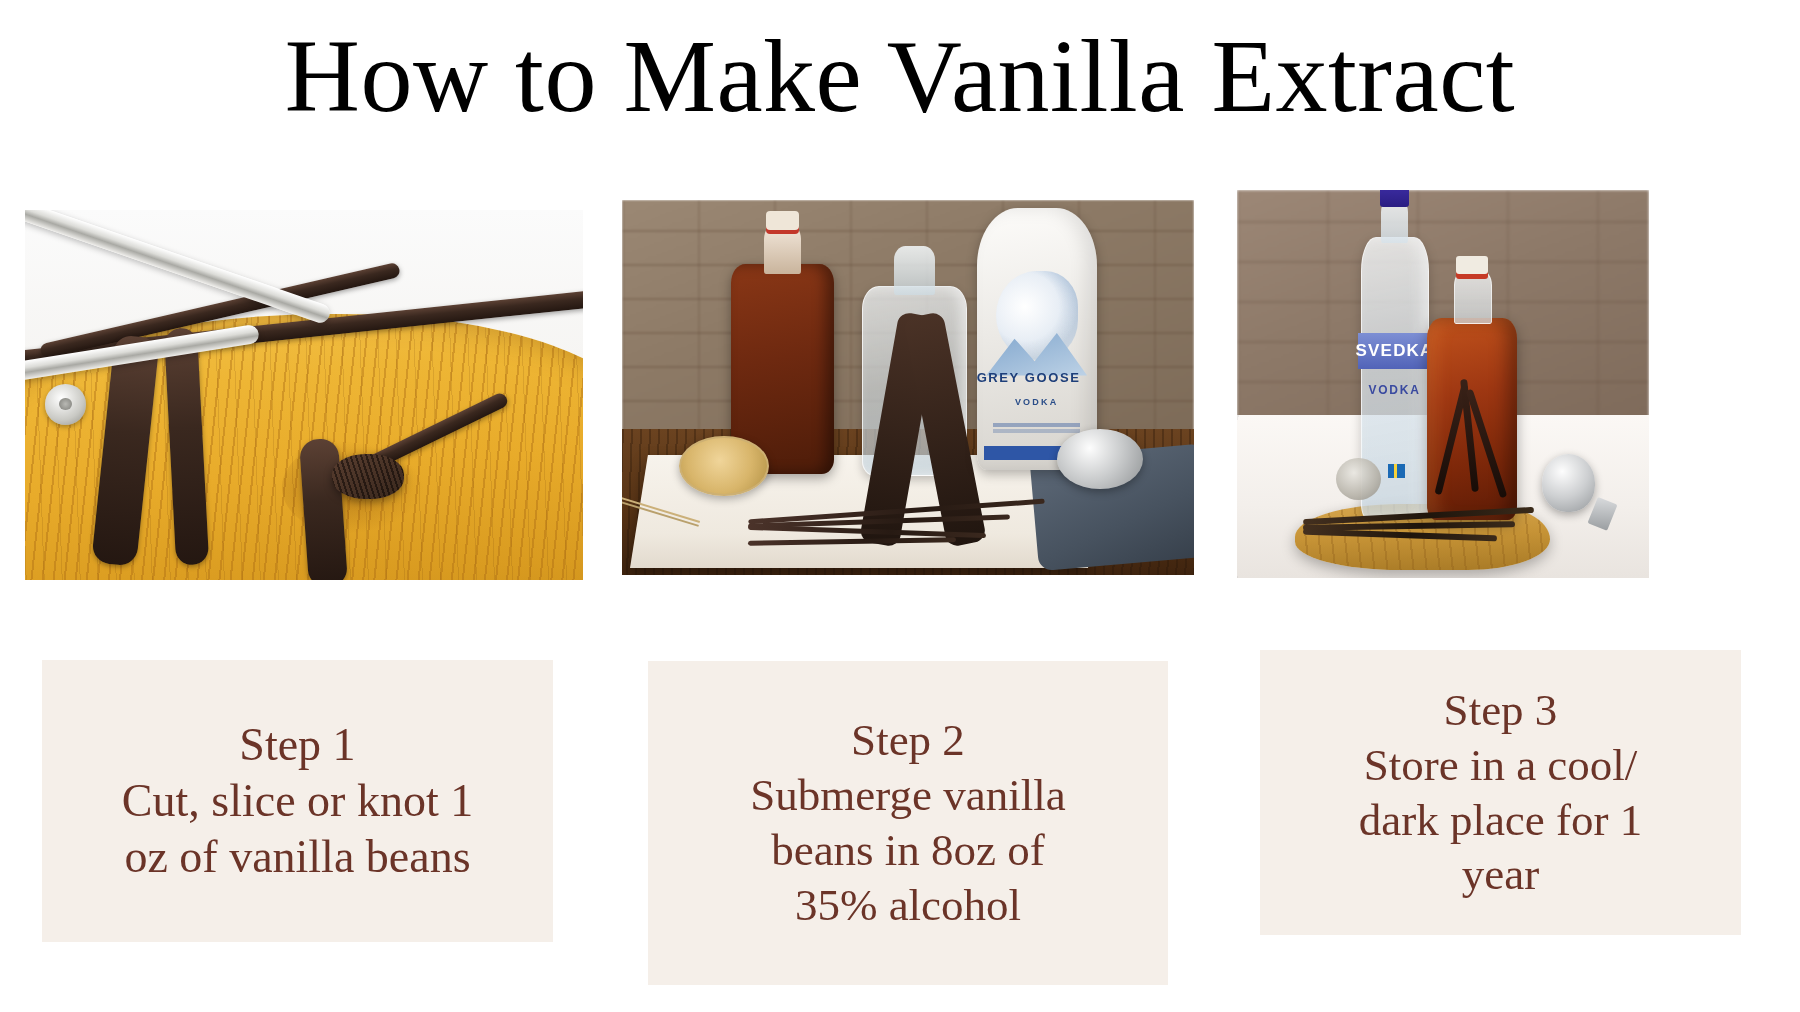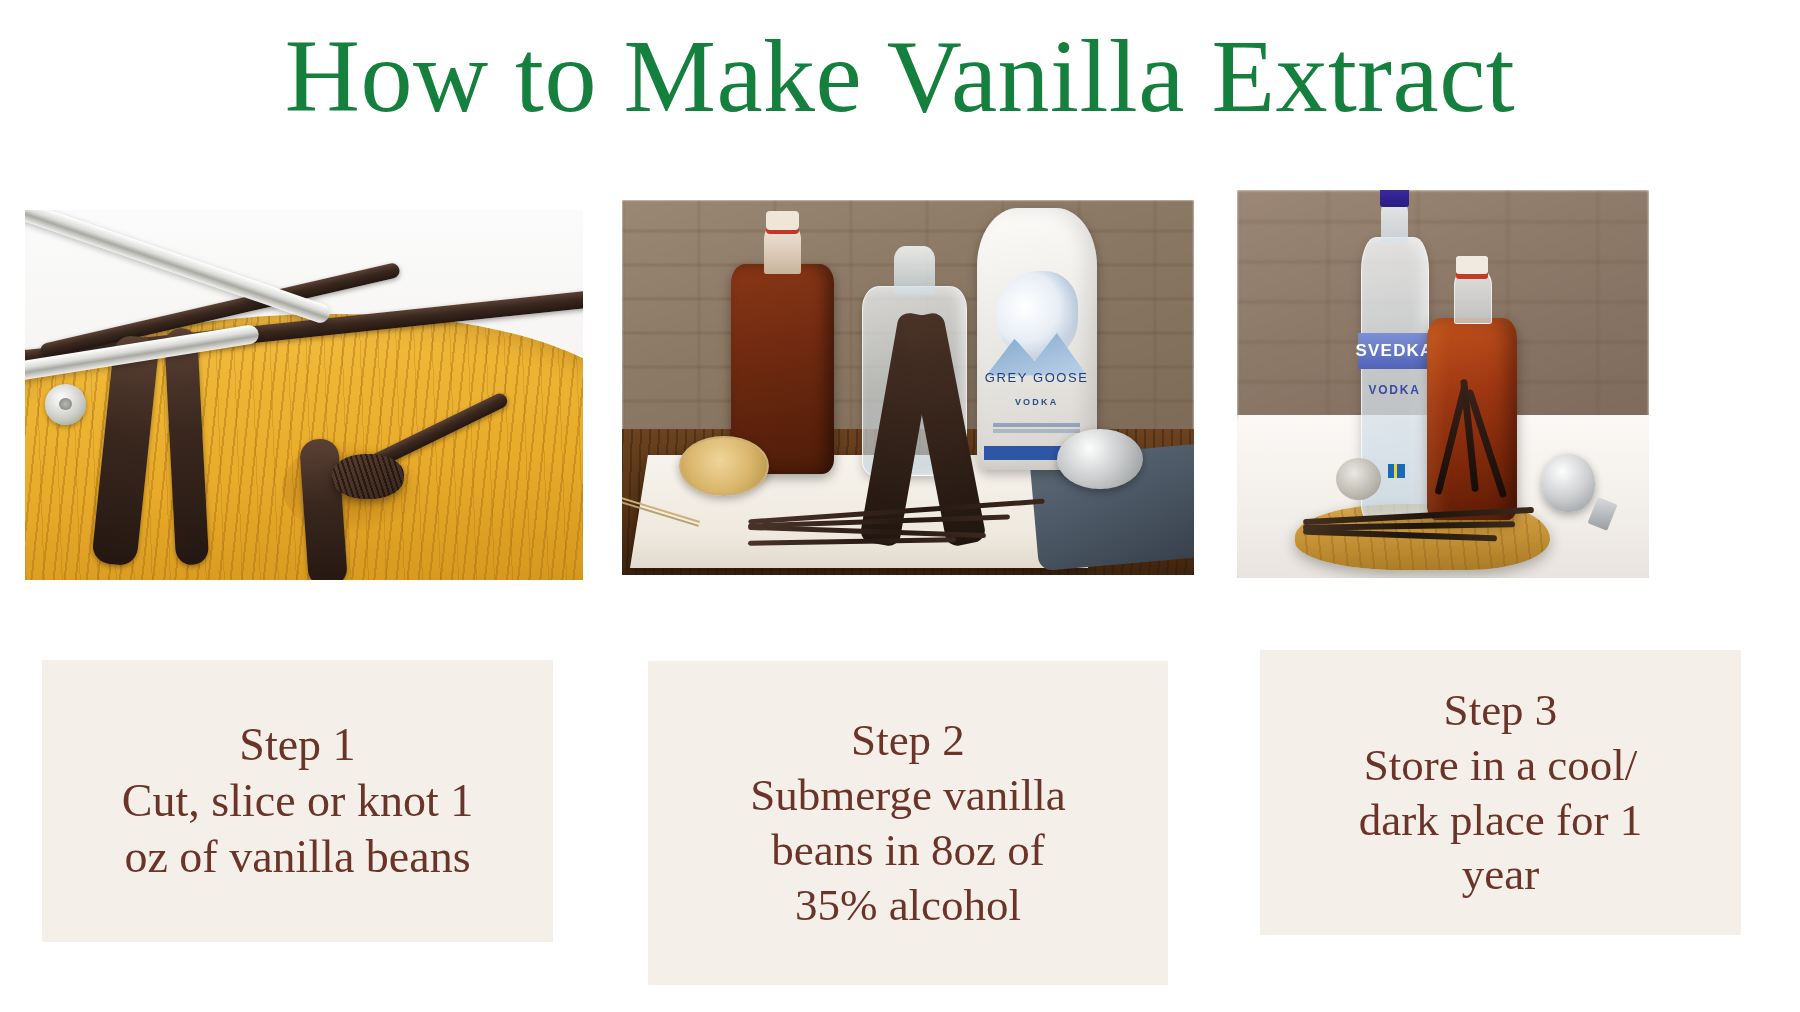--- a/index.html
+++ b/index.html
@@ -19,21 +19,21 @@
   .title {
     position: absolute;
     left: 0;
     top: 18px;
     width: 1800px;
     text-align: center;
     font-family: "Liberation Serif", "DejaVu Serif", serif;
     font-size: 104px;
     line-height: 1.12;
     font-weight: 400;
-    color: #15803d;
+    color: #000000;
     letter-spacing: 0.5px;
     white-space: nowrap;
   }
 
   
   .photo {
     position: absolute;
     overflow: hidden;
     background: #ffffff;
   }
@@ -199,23 +199,23 @@
       linear-gradient(160deg, rgba(96,140,192,.55), rgba(150,185,225,.30));
     border-radius: 50% 40% 45% 50%;
   }
   .p2 .gg .mountain {
     position: absolute; left: 8%; top: 46%; width: 84%; height: 18%;
     background: linear-gradient(160deg,#7ea4cc,#bdd2e6);
     clip-path: polygon(0 100%, 28% 22%, 48% 70%, 70% 10%, 100% 100%);
   }
   .p2 .gg .gglabel {
     position: absolute; left: 0; top: 62%; width: 100%;
-    text-align: center; color: #1e3f7a;
+    text-align: left; color: #1e3f7a;
     font-family: "Liberation Sans", sans-serif;
-    font-size: 13px; letter-spacing: 1.6px; font-weight: 400;
+    font-size: 13px; letter-spacing: 1.6px; font-weight: 700;
   }
   .p2 .gg .ggsub {
     position: absolute; left: 0; top: 72%; width: 100%;
     text-align: center; color: #2a4d88;
     font-family: "Liberation Sans", sans-serif;
     font-size: 9px; letter-spacing: 2.2px; font-weight: 700;
   }
   .p2 .gg .ggfine {
     position: absolute; left: 14%; top: 82%; width: 72%; height: 1.6%;
     background: rgba(60,95,160,.45);

